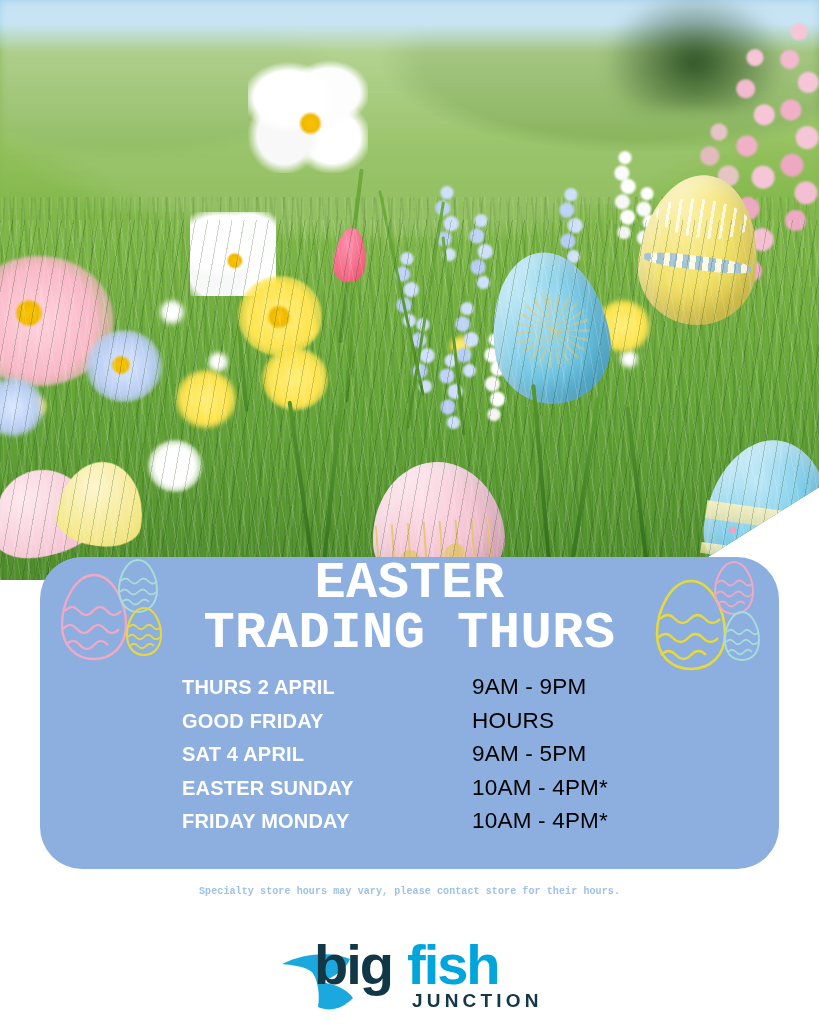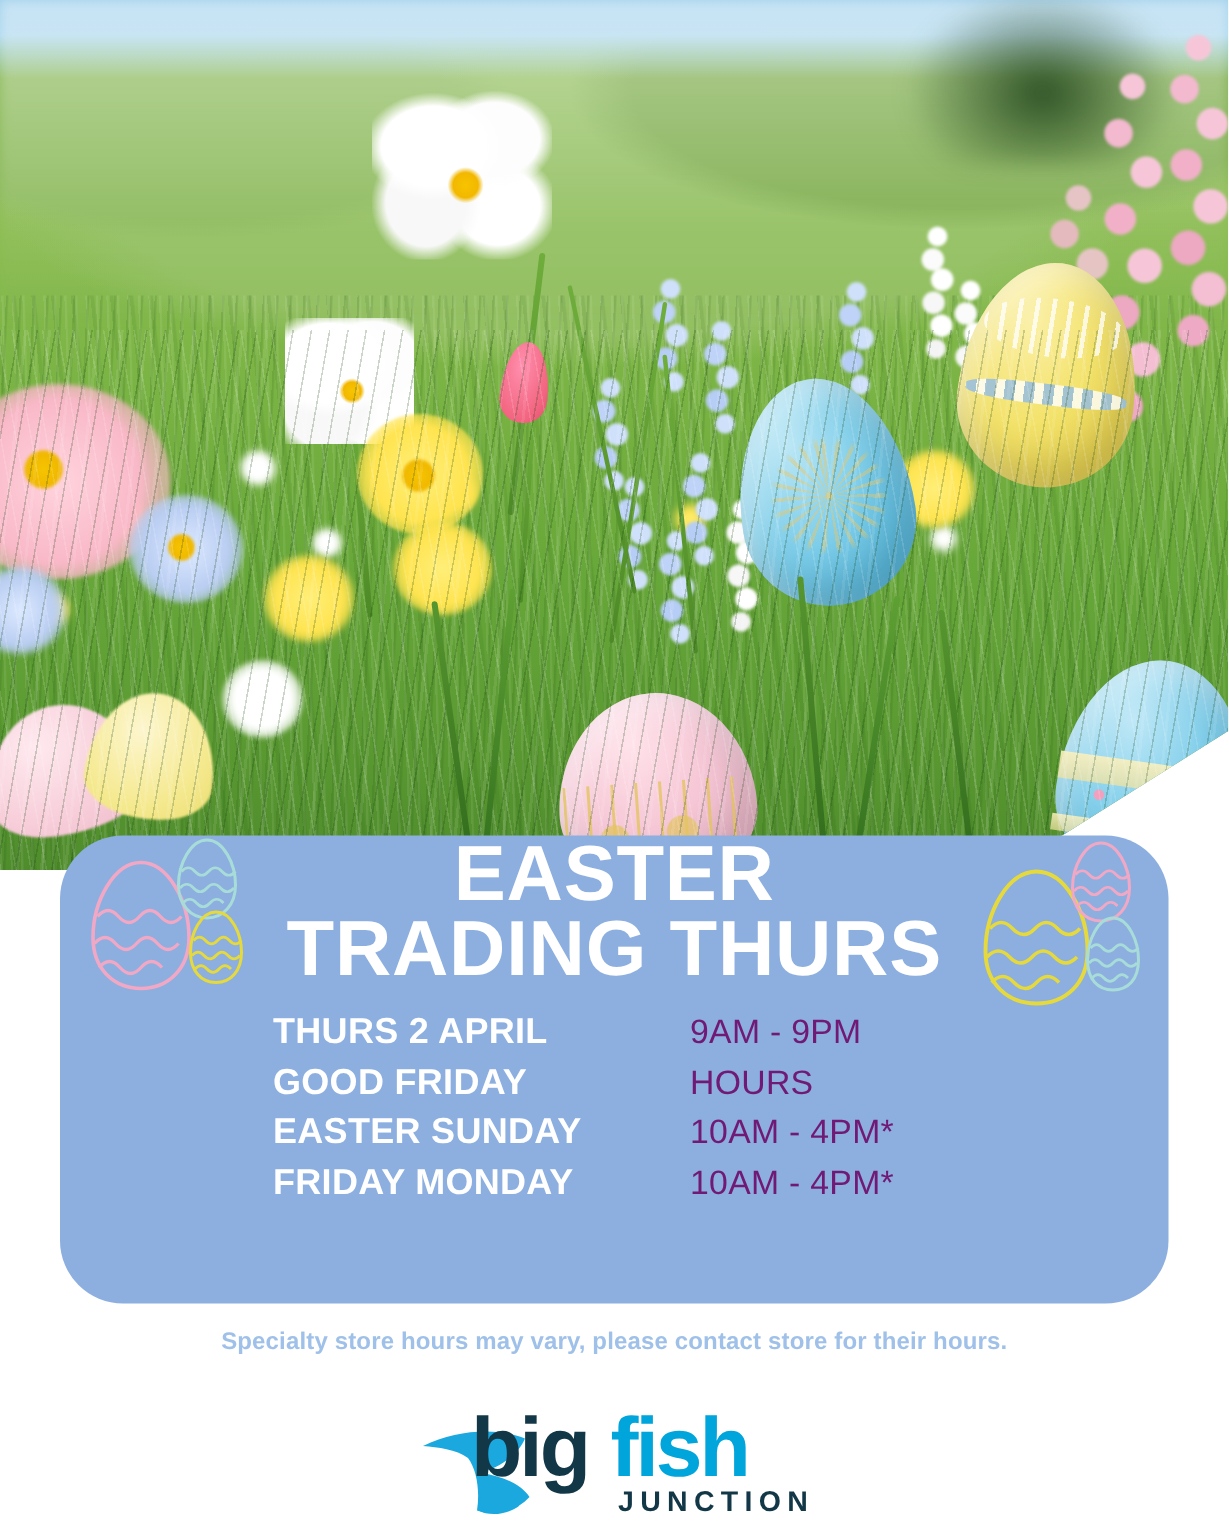--- a/index.html
+++ b/index.html
@@ -265,57 +265,58 @@
   }
   .hours-row {
     display: flex;
     align-items: baseline;
     height: 33.5px;
   }
   .day {
     width: 278px;
     flex: 0 0 278px;
     color: #ffffff;
-    font-size: 24px;
+    font-size: 20px;
     font-weight: 700;
     letter-spacing: .2px;
     white-space: nowrap;
   }
   .time {
-    color: #701a75;
+    color: #000000;
     font-size: 22.5px;
     font-weight: 400;
     letter-spacing: .2px;
     white-space: nowrap;
+    margin-left: 12px;
   }
 
   
   .disclaimer {
     position: absolute;
     left: 0; right: 0;
     top: 886px;
     text-align: center;
     color: #9fc0e8;
-    font-size: 16px;
+    font-size: 10px;
     font-weight: 700;
     letter-spacing: .1px;
   }
 
   .logo {
     position: absolute;
     left: 0; right: 0;
     top: 928px;
     height: 86px;
     display: flex;
     align-items: center;
     justify-content: center;
   }
   .logo svg { display: block; }
 
-  .noselect { user-select: none; }
+  .noselect { user-select: none; font-family: Liberation Mono, monospace; }
 </style>
 </head>
 <body>
 
 <div id="poster">
 
   <div class="photo">
     <div class="photo-inner">
       <div class="haze-top"></div>
       <div class="tree-shadow"></div>
@@ -455,20 +456,24 @@
     <div class="hours">
       <div class="hours-row">
         <span class="day">THURS 2 APRIL</span>
         <span class="time">9AM - 9PM</span>
       </div>
       <div class="hours-row">
         <span class="day">GOOD FRIDAY</span>
         <span class="time">HOURS</span>
       </div>
       <div class="hours-row">
+        <span class="day">SAT 4 APRIL</span>
+        <span class="time">9AM - 5PM</span>
+      </div>
+      <div class="hours-row">
         <span class="day">EASTER SUNDAY</span>
         <span class="time">10AM - 4PM*</span>
       </div>
       <div class="hours-row">
         <span class="day">FRIDAY MONDAY</span>
         <span class="time">10AM - 4PM*</span>
       </div>
     </div>
   </div>
 

